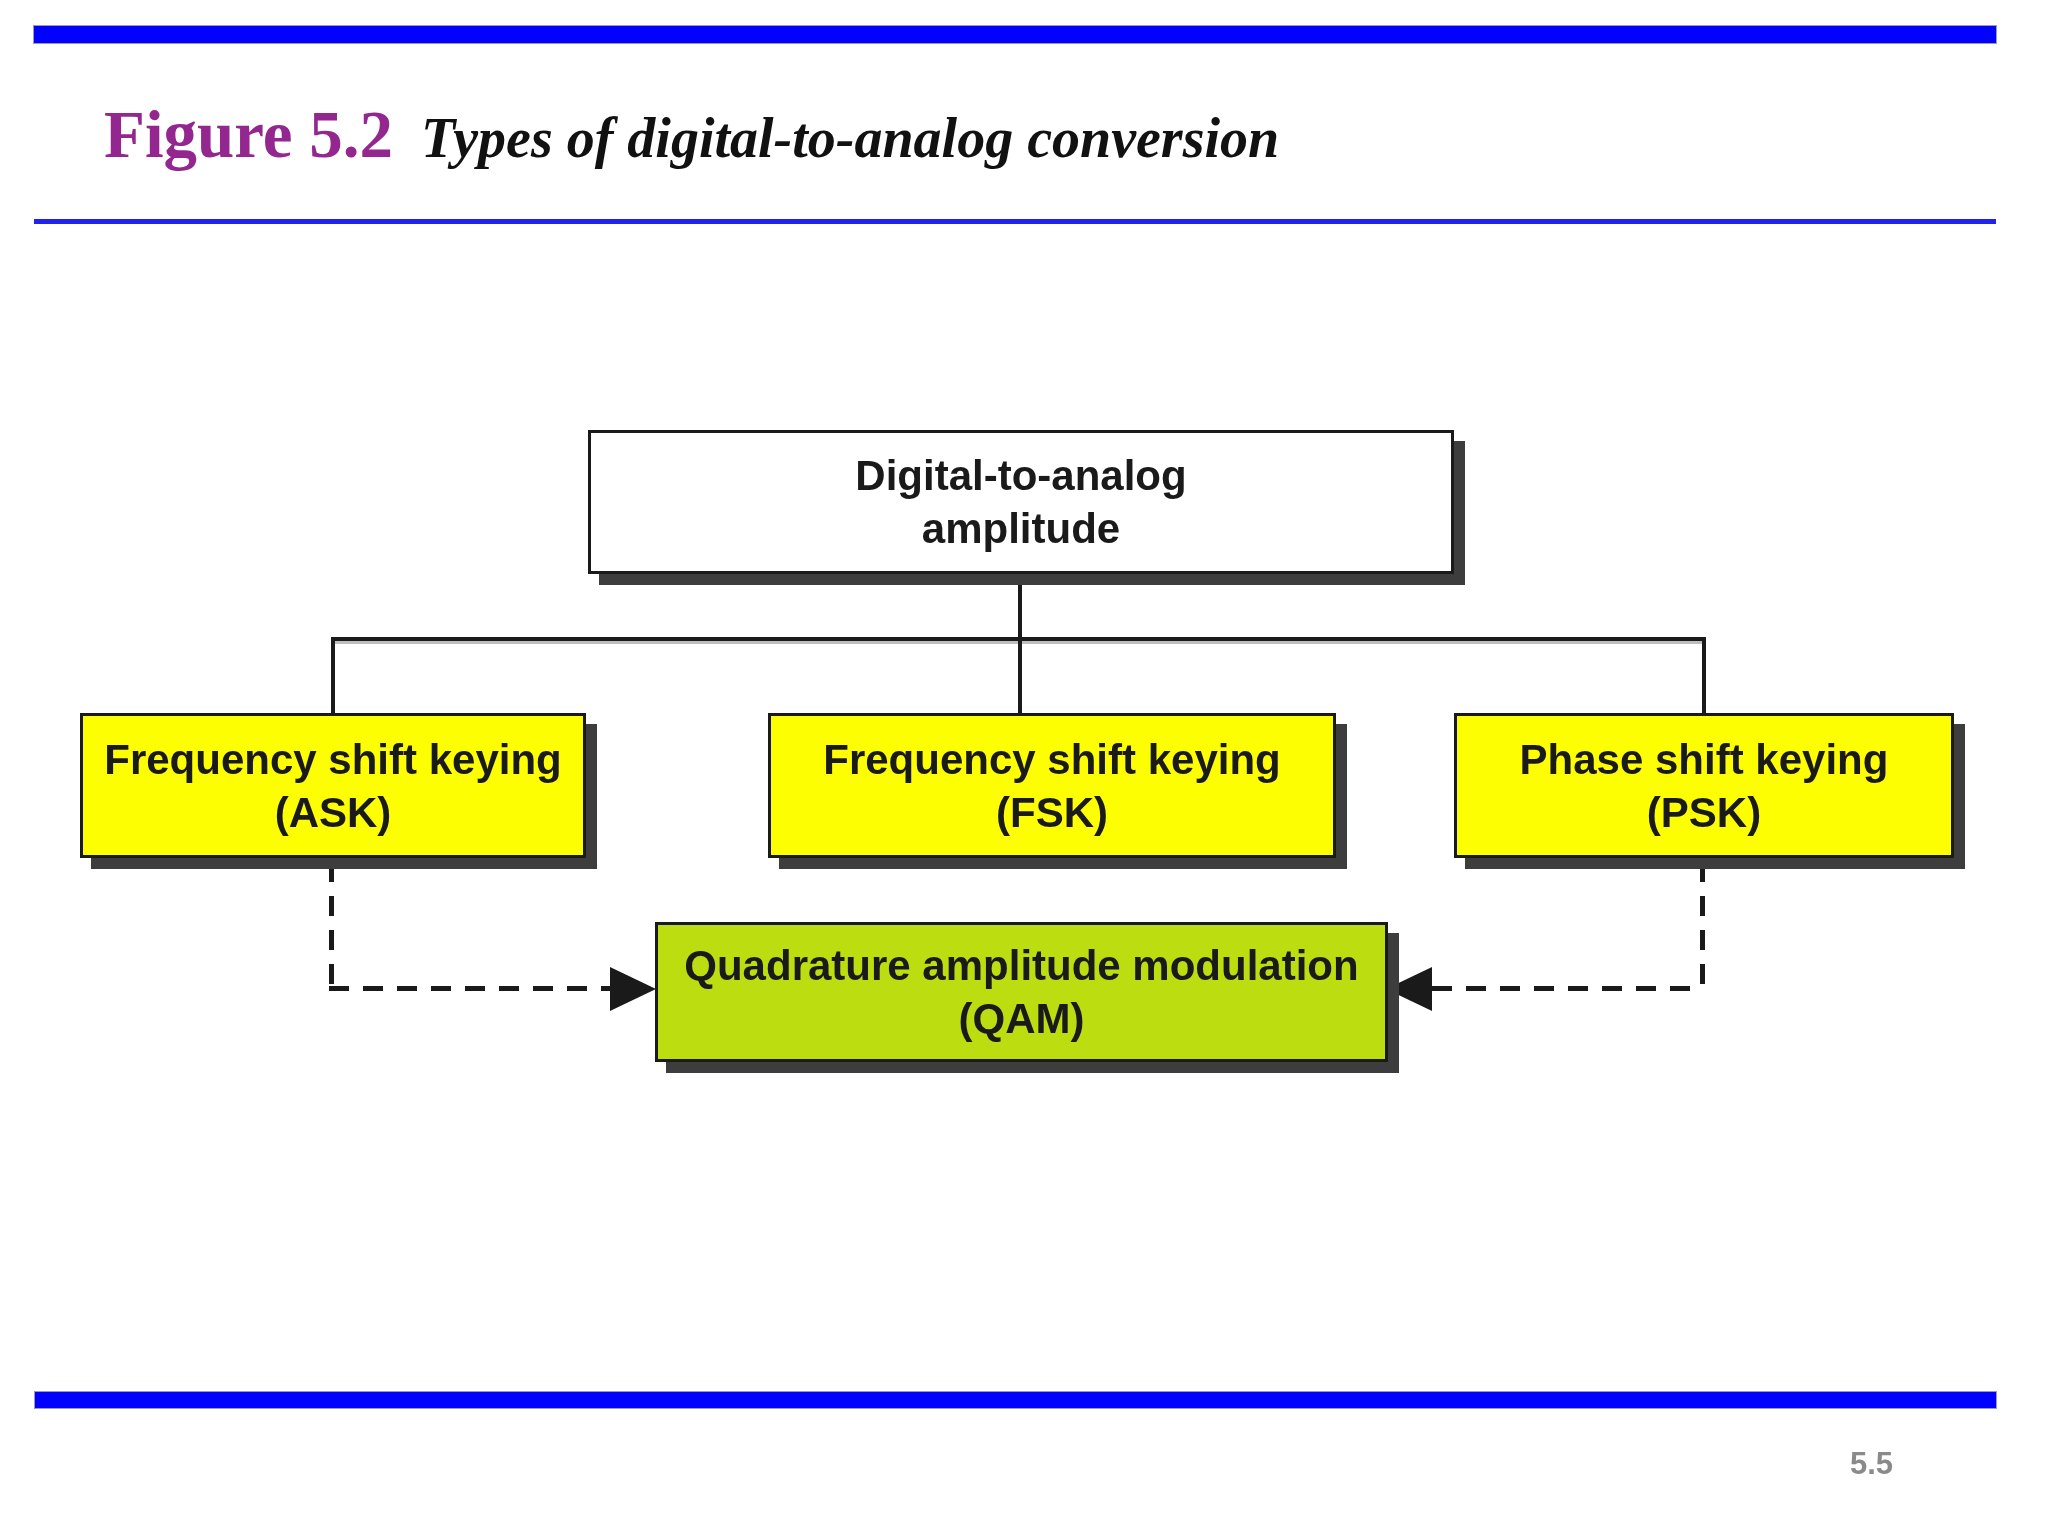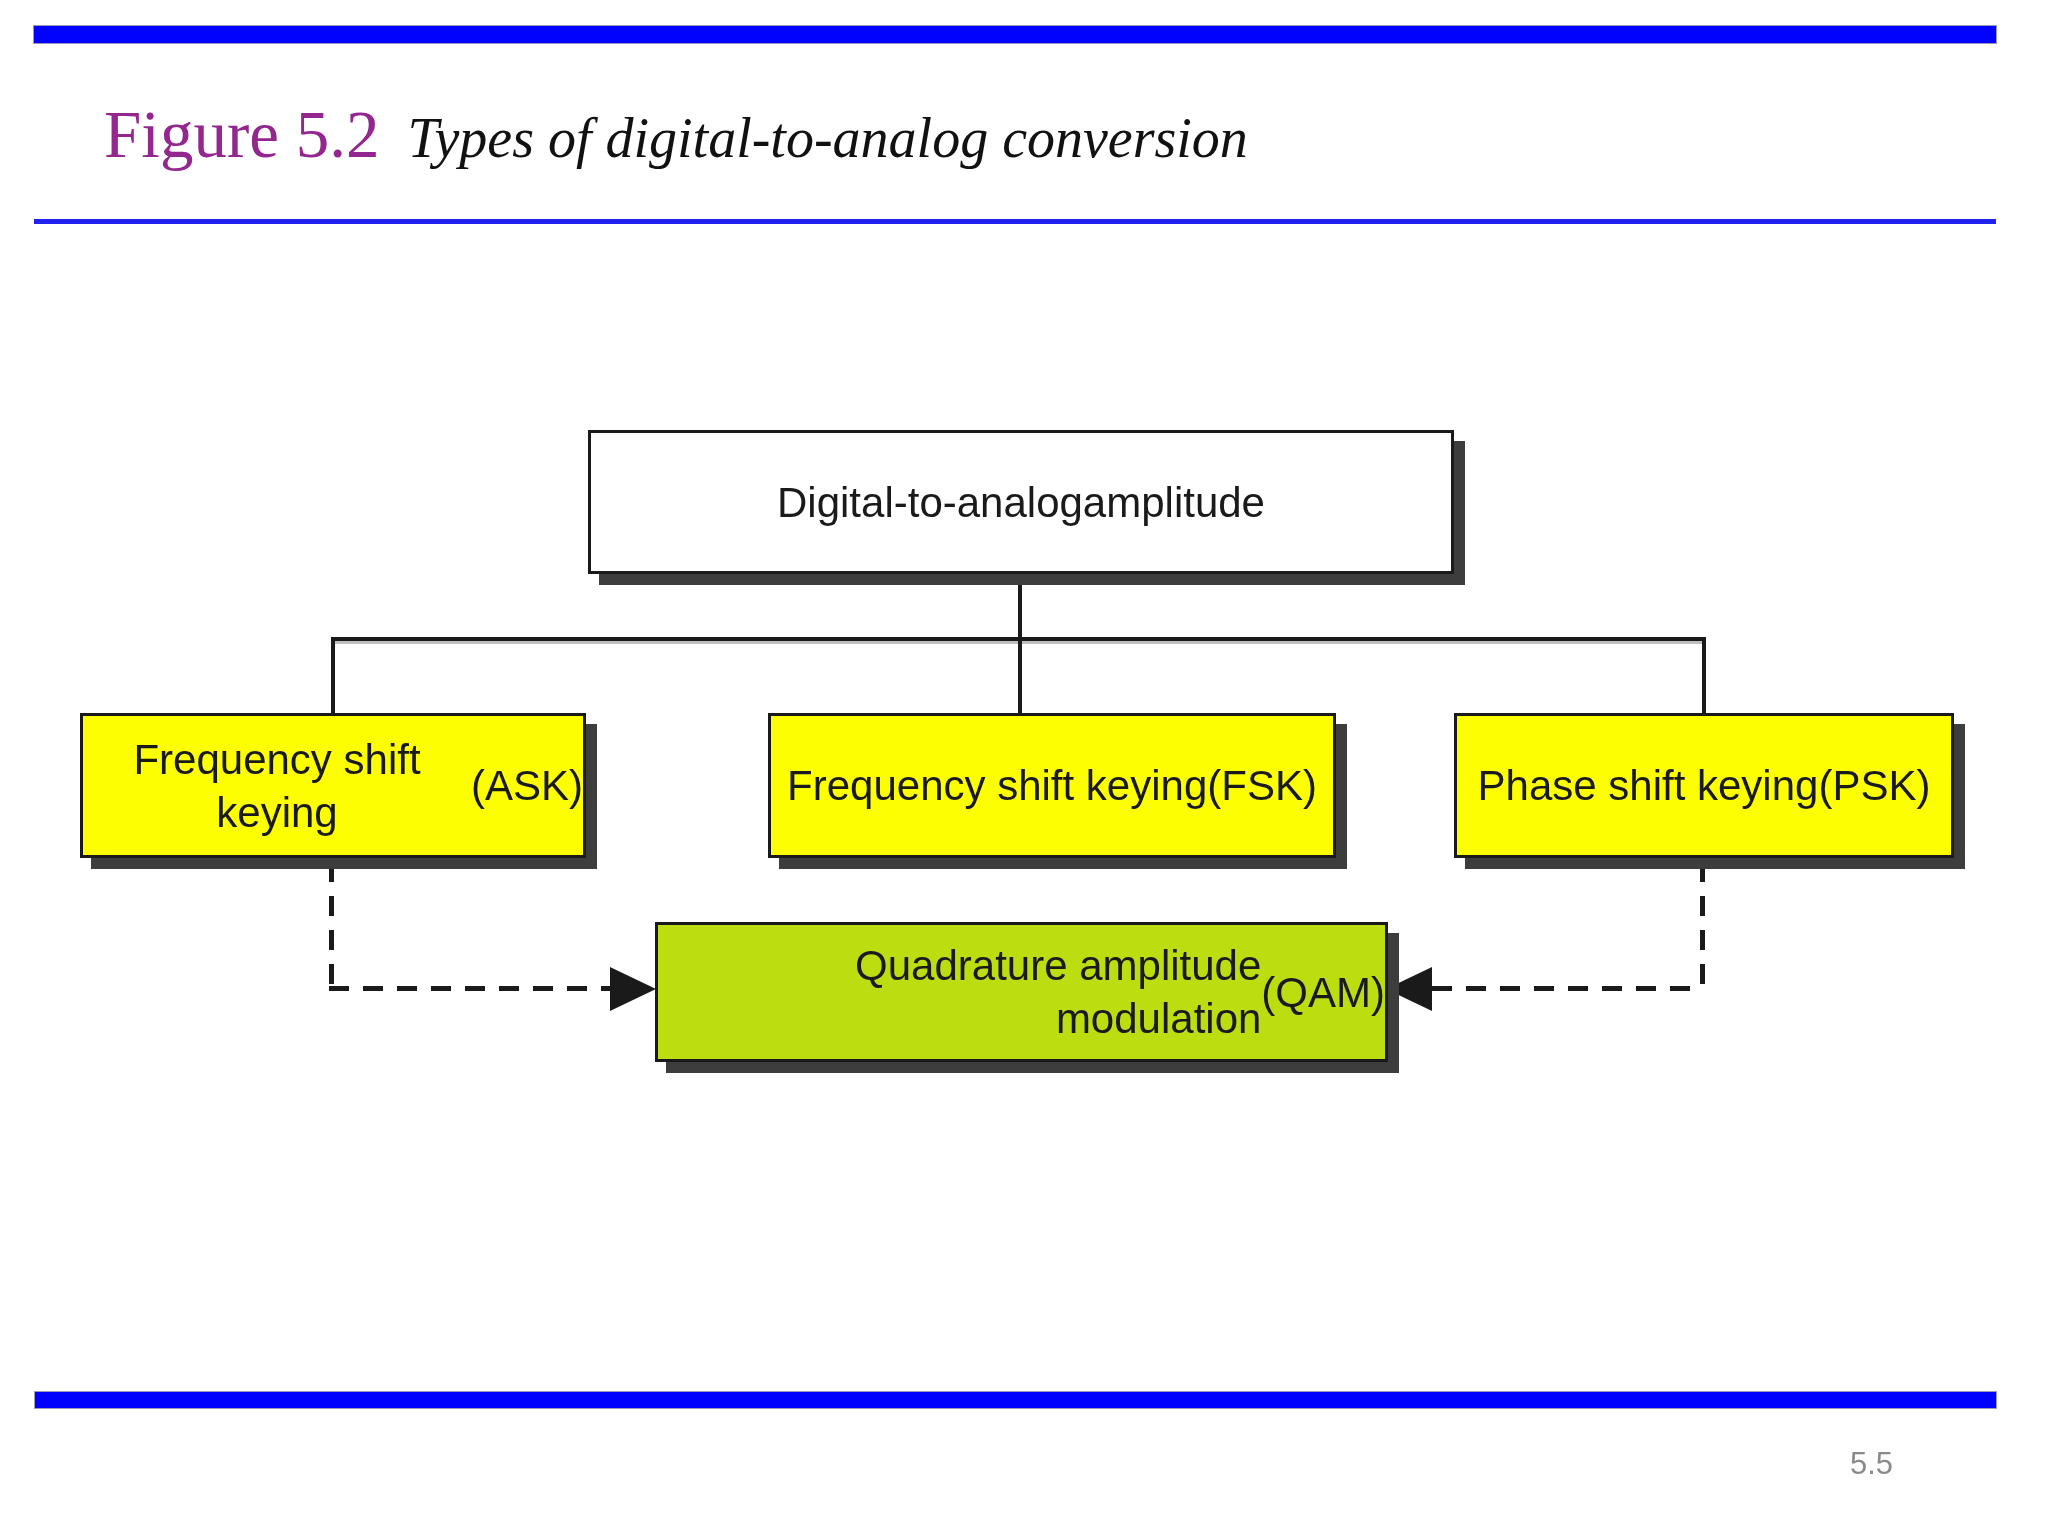--- a/index.html
+++ b/index.html
@@ -2,20 +2,21 @@
 <html style="--bar_blue: #0101FE; --rule_blue: #2222EE; --title_purple: #93278F; --box_yellow: #FEFE02; --box_green: #BCDD10; --shadow_gray: #3D3D3D; --page_gray: #8A8A8A;"><head>
 <meta charset="utf-8">
 <style>
   html,body{margin:0;padding:0;background:#ffffff;}
   .slide{
     position:relative;
     width:2048px;height:1536px;
     background:#ffffff;
     overflow:hidden;
     font-family:"Liberation Sans","DejaVu Sans",sans-serif;
+    font-weight:bold;
   }
   
   .bar{
     position:absolute;
     background:var(--bar_blue,#0101FE);
     border:1px solid #9a9ab8;
   }
   .bar.top{left:33px;top:25px;width:1962px;height:17px;}
   .bar.bottom{left:34px;top:1391px;width:1961px;height:16px;}
   .title-rule{
@@ -32,21 +33,21 @@
   }
   .figure-caption{
     font-family:"Liberation Serif","DejaVu Serif",serif;
     font-style:italic;
     font-size:56px;color:#111111;
     margin-left:28px;
   }
   
   .node{
     position:absolute;
-    display:flex;flex-direction:row;justify-content:center;align-items:center;
+    display:flex;flex-direction:column;justify-content:center;align-items:center;
     border:3px solid #1a1a1a;
     box-shadow:11px 11px 0 var(--shadow_gray,#3d3d3d);
     box-sizing:border-box;
     text-align:center;
     font-size:42px;line-height:53px;color:#1a1a1a;
   }
   .node.root{left:588px;top:430px;width:866px;height:144px;background:#ffffff;}
   .node.ask {left:80px; top:713px;width:506px;height:145px;background:var(--box_yellow,#FEFE02);}
   .node.fsk {left:768px;top:713px;width:568px;height:145px;background:var(--box_yellow,#FEFE02);}
   .node.psk {left:1454px;top:713px;width:500px;height:145px;background:var(--box_yellow,#FEFE02);}

